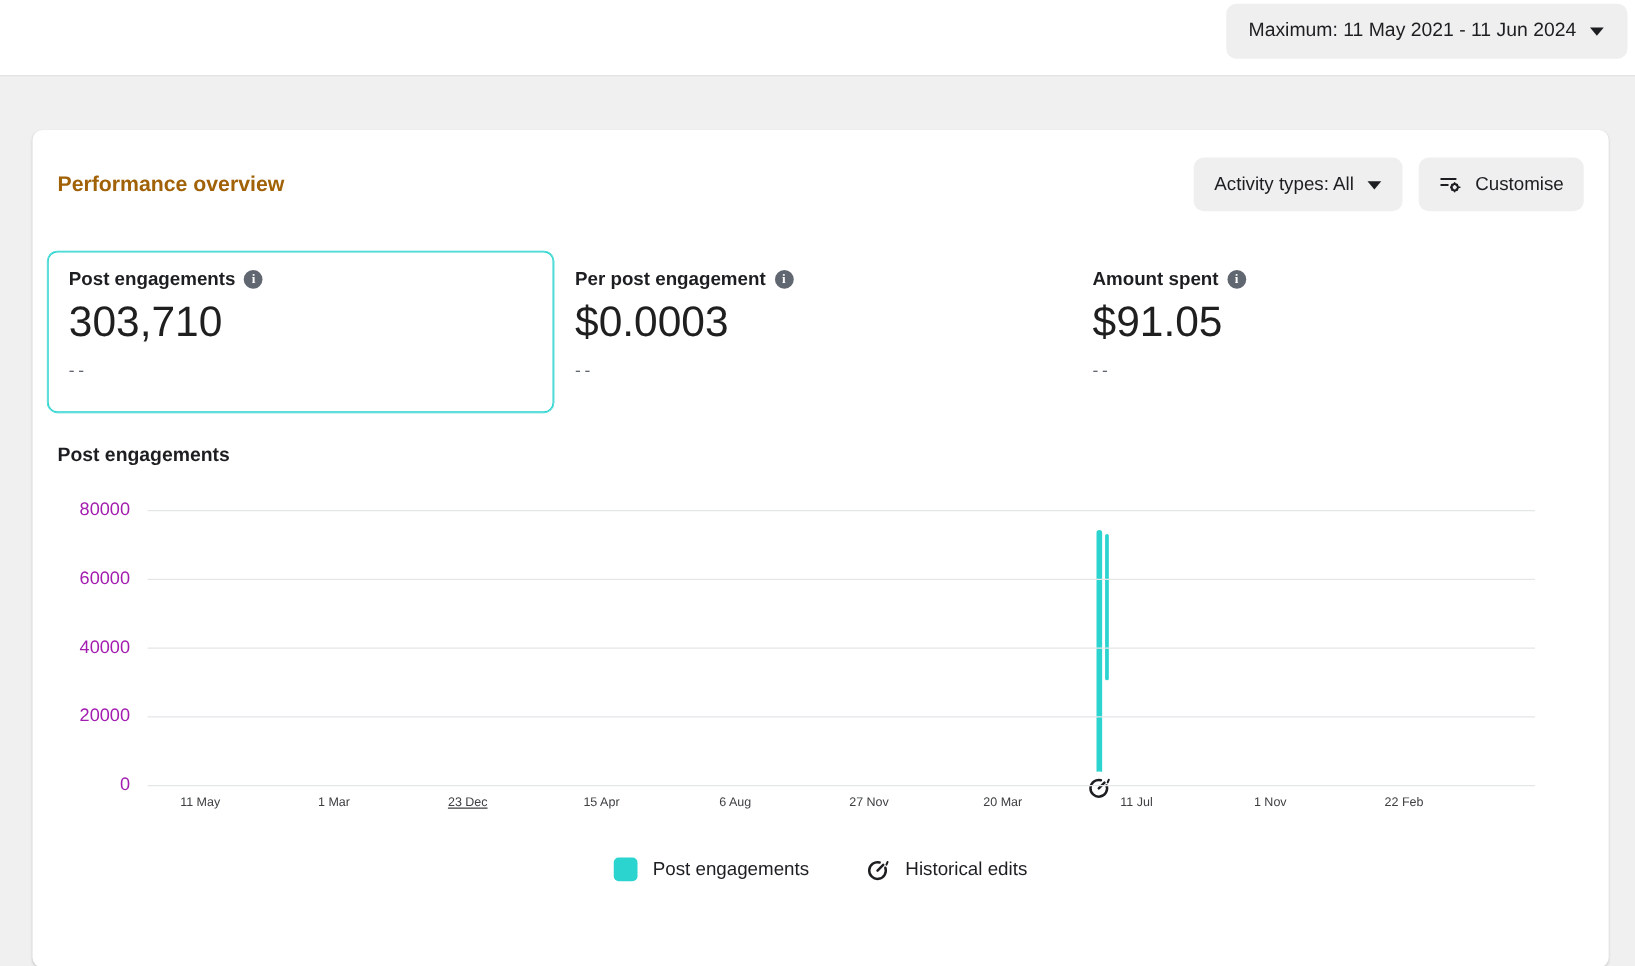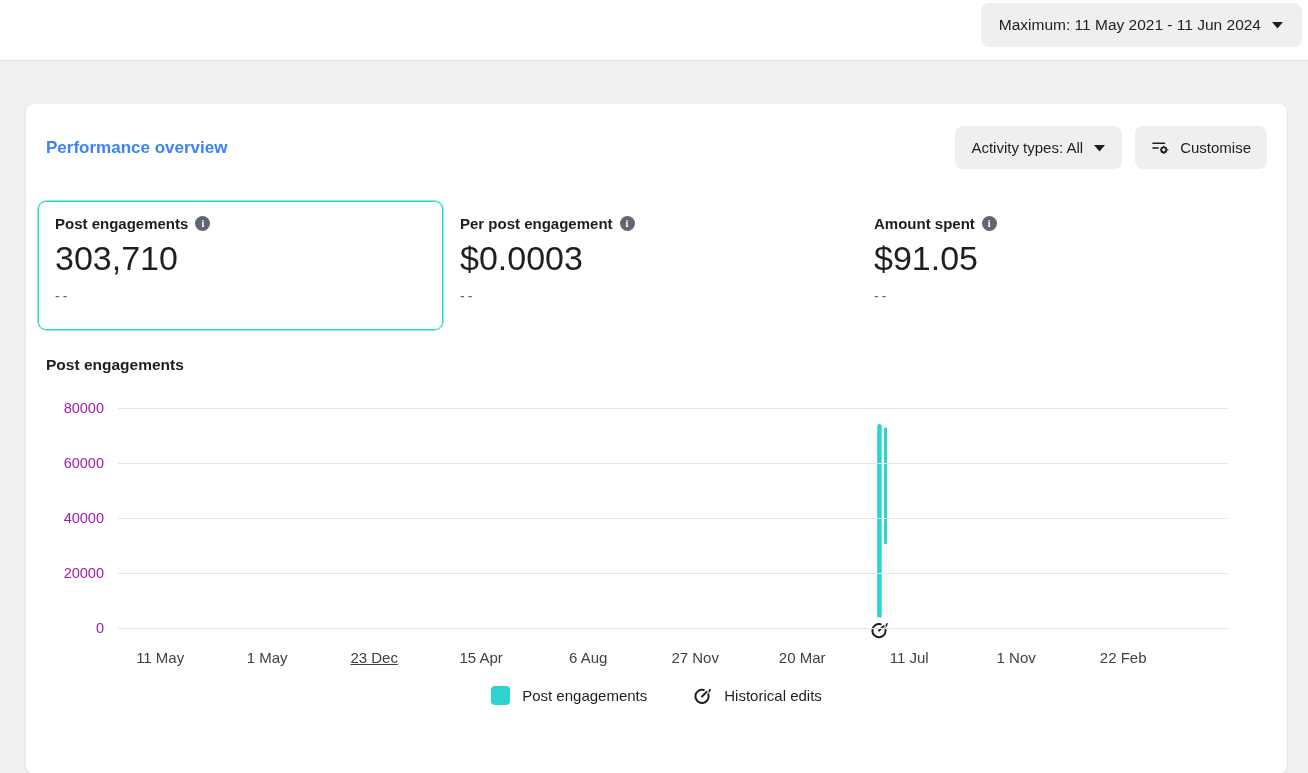--- a/index.html
+++ b/index.html
@@ -9,21 +9,21 @@
   .topbar { position:relative; height:60px; background:#fff; }
   .pill { display:inline-flex; align-items:center; gap:10px; background:#EFEFEF; border:none; border-radius:8px; font-family:"Liberation Sans",sans-serif; font-size:15.5px; color:#1C1E21; padding:0 18px; height:44px; cursor:pointer; white-space:nowrap; }
   .date-range { position:absolute; top:3px; right:6px;justify-content:flex-end; }
   .caret { display:inline-block; flex:0 0 auto; }
 
   
   .band { height:713px; background:#F0F0F0; border-top:1px solid rgba(0,0,0,0.05); padding-top:43px; }
   .card { margin:0 21px 0 26px; background:#fff; border-radius:8px; box-shadow:0 1px 2px rgba(0,0,0,0.15); min-height:670px; padding:22px 20px; }
 
   .card-head { display:flex; justify-content:space-between; align-items:center; margin-bottom:32px; }
-  .card-title { font-size:17px; font-weight:700; color:#3b82f6; }
+  .card-title { font-size:17px; font-weight:700; color:#a16207; }
   .head-actions { display:flex; gap:13px; }
   .head-actions .pill { height:43px; font-size:15px; padding:0 16px; }
 
   
   .metrics { display:flex; margin-left:-8px; }
   .metric { padding:13px 16px; border:1px solid transparent; border-radius:8px; min-height:129px; }
   .metric.selected { border-color:#2BD4CF; box-shadow:0 0 0 0.5px #2BD4CF; }
   .metric-0 { width:405px; }
   .metric-1 { width:414px; }
   .metric-2 { flex:1; }
@@ -34,21 +34,21 @@
   .metric-comparison { margin-top:10px; font-size:14px; color:#606770; letter-spacing:3px; }
 
   
   .chart-title { margin-top:26px; font-size:15.5px; font-weight:700; color:#1C1E21; }
   .plot { position:relative; margin:34px 39px 0 72px; height:220px; }
   .gridline { position:absolute; left:0; right:0; height:1px; background:#E4E6E8; }
   .ylab { position:absolute; right:calc(100% + 14px); transform:translateY(-50%); font-size:14.5px; color:#a21caf; white-space:nowrap; }
   .spike-svg { position:absolute; inset:0; width:100%; height:100%; overflow:visible; }
   .edit-marker { position:absolute; bottom:0; transform:translate(-50%,55%); width:24px; height:24px; background:#fff; border-radius:50%; display:flex; align-items:center; justify-content:center; cursor:pointer; }
   .xaxis { position:relative; margin:0 39px 0 72px; height:36px; }
-  .xlab { position:absolute; top:21px; transform:translateX(-50%); font-size:15px; color:#3E4042; white-space:nowrap; }
+  .xlab { position:absolute; top:9px; transform:translateX(-50%); font-size:10px; color:#3E4042; white-space:nowrap; }
 
   
   .legend { display:flex; justify-content:center; align-items:center; gap:46px; margin-top:22px; }
   .legend-item { display:flex; align-items:center; gap:12px; font-size:15px; color:#1C1E21; cursor:pointer; }
   .swatch { width:19px; height:19px; border-radius:4px; background:#2BD4CF; }
 </style>
 </head>
 <body>
 
 <div class="topbar">
@@ -131,21 +131,21 @@
         <div class="ylab" style="top: 75%;">20000</div>
         <div class="gridline" style="top: 50%;"></div>
         <div class="ylab" style="top: 50%;">40000</div>
         <div class="gridline" style="top: 25%;"></div>
         <div class="ylab" style="top: 25%;">60000</div>
         <div class="gridline" style="top: 0%;"></div>
         <div class="ylab" style="top: 0%;">80000</div>
       </div>
     <div class="xaxis">
         <span class="xlab" style="left: 3.8%;">11 May</span>
-        <span class="xlab" style="left: 13.44%;">1 May</span>
+        <span class="xlab" style="left: 13.44%;">1 Mar</span>
         <span class="xlab" style="left: 23.08%; text-decoration: underline;">23 Dec</span>
         <span class="xlab" style="left: 32.72%;">15 Apr</span>
         <span class="xlab" style="left: 42.36%;">6 Aug</span>
         <span class="xlab" style="left: 52%;">27 Nov</span>
         <span class="xlab" style="left: 61.64%;">20 Mar</span>
         <span class="xlab" style="left: 71.28%;">11 Jul</span>
         <span class="xlab" style="left: 80.92%;">1 Nov</span>
         <span class="xlab" style="left: 90.56%;">22 Feb</span>
       </div>
 

